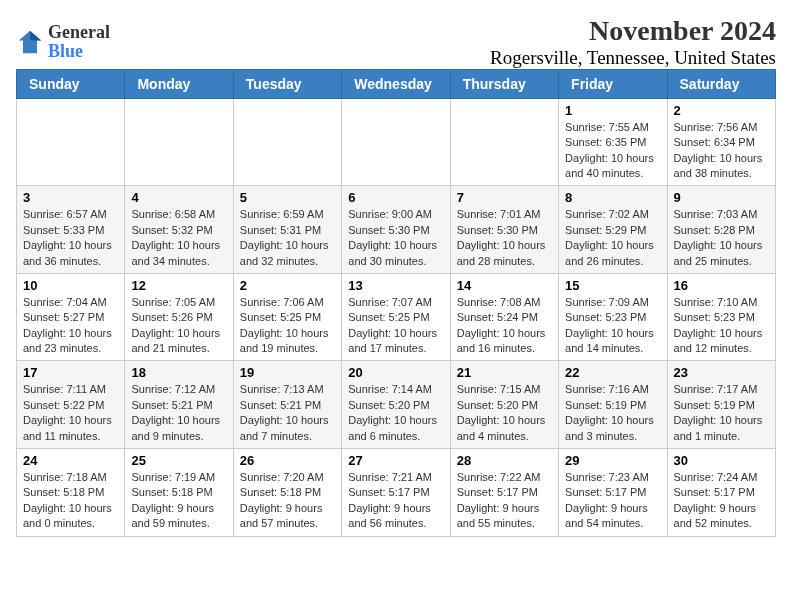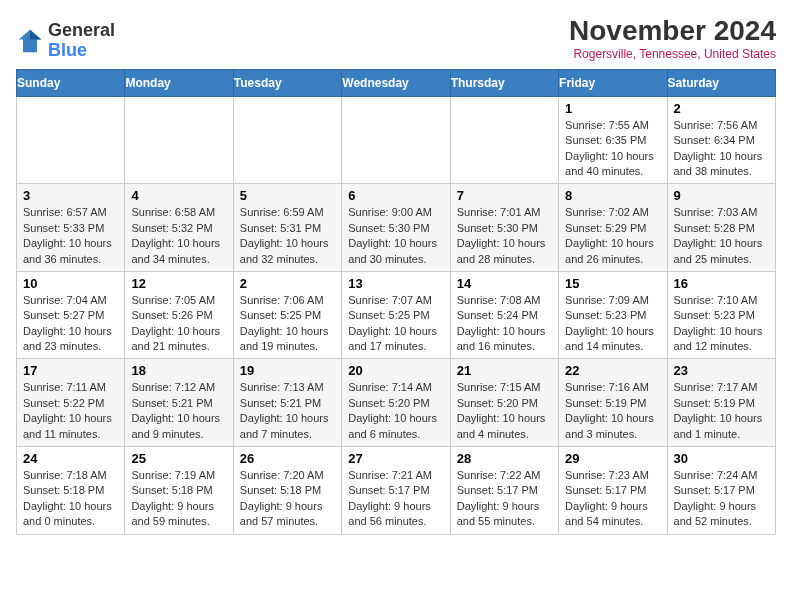--- a/index.html
+++ b/index.html
@@ -6,22 +6,22 @@
     body {
       font-family: Arial, sans-serif;
       background: #fff;
       width: 792px;
       min-height: 612px;
       padding: 16px;
     }
     .header {
       display: flex;
       justify-content: space-between;
-      align-items: flex-end;
-      margin-bottom: 8px;
+      align-items: center;
+      font-family: Liberation Serif, serif;
     }
     .logo {
       display: flex;
       align-items: center;
       gap: 4px;
     }
     .logo-text {
       font-size: 18px;
       font-weight: bold;
       line-height: 1.1;
@@ -35,34 +35,34 @@
     .title-section {
       text-align: right;
     }
     .month-title {
       font-size: 28px;
       font-weight: bold;
       color: #333;
       line-height: 1.1;
     }
     .subtitle {
-      font-size: 12px;
-      color: #be185d;
+      font-size: 19px;
+      color: #000000;
     }
     .calendar {
       width: 100%;
       border-collapse: collapse;
       border: 1px solid #ccc;
     }
     .calendar th {
       background: #3a7fc1;
       color: #fff;
-      font-size: 12px;
+      font-size: 14px;
       font-weight: bold;
-      padding: 6px 0;
+      padding: 6px 12px;
       text-align: left;
       border: 1px solid #2e6aa0;
     }
     .calendar td {
       vertical-align: top;
       border: 1px solid #ccc;
       padding: 4px 6px;
       width: 108px;
       min-height: 80px;
       font-size: 11px;

